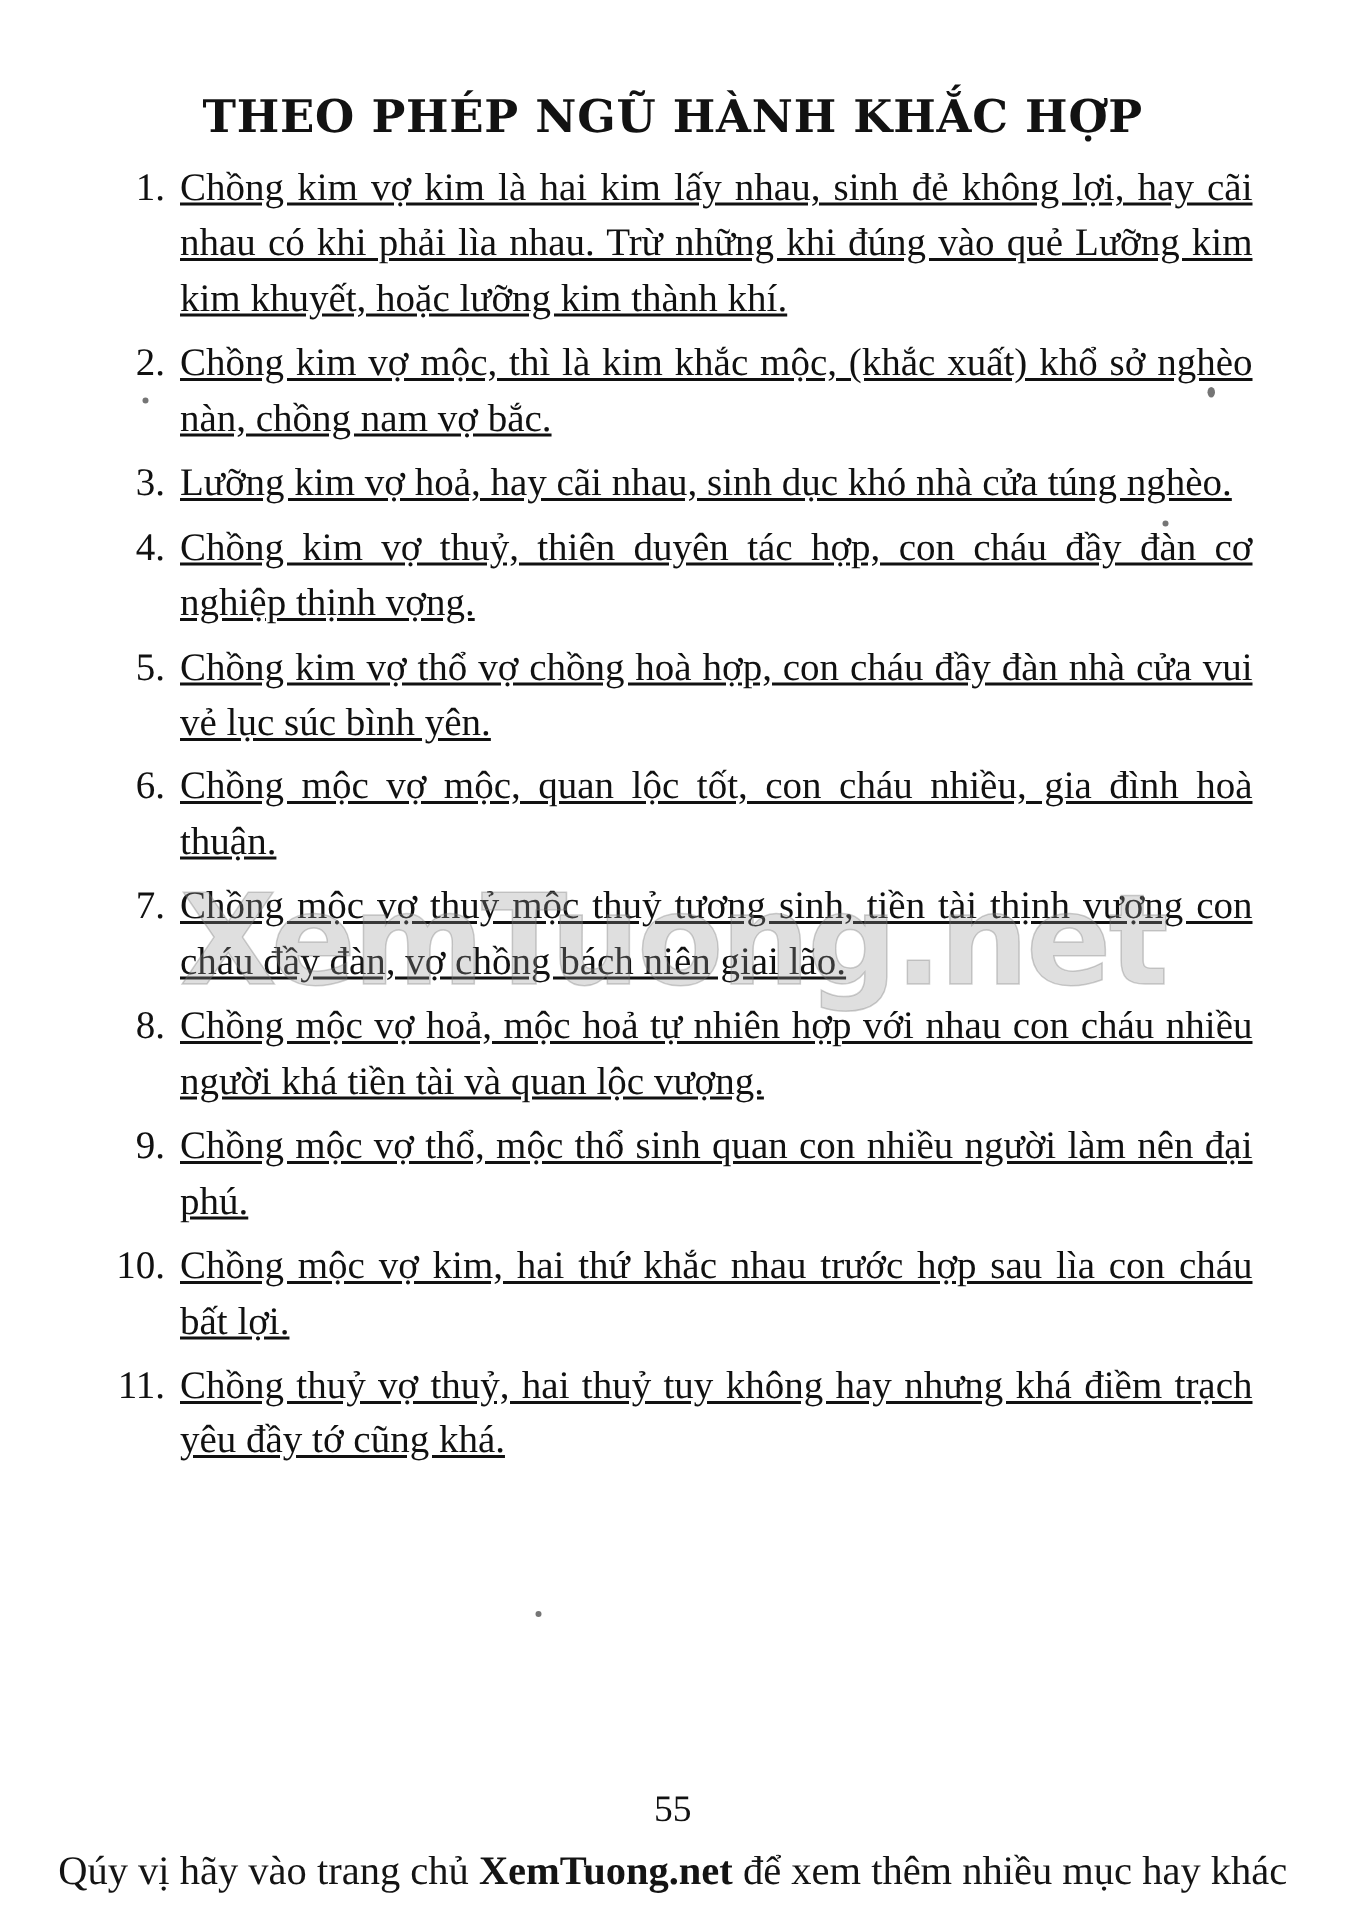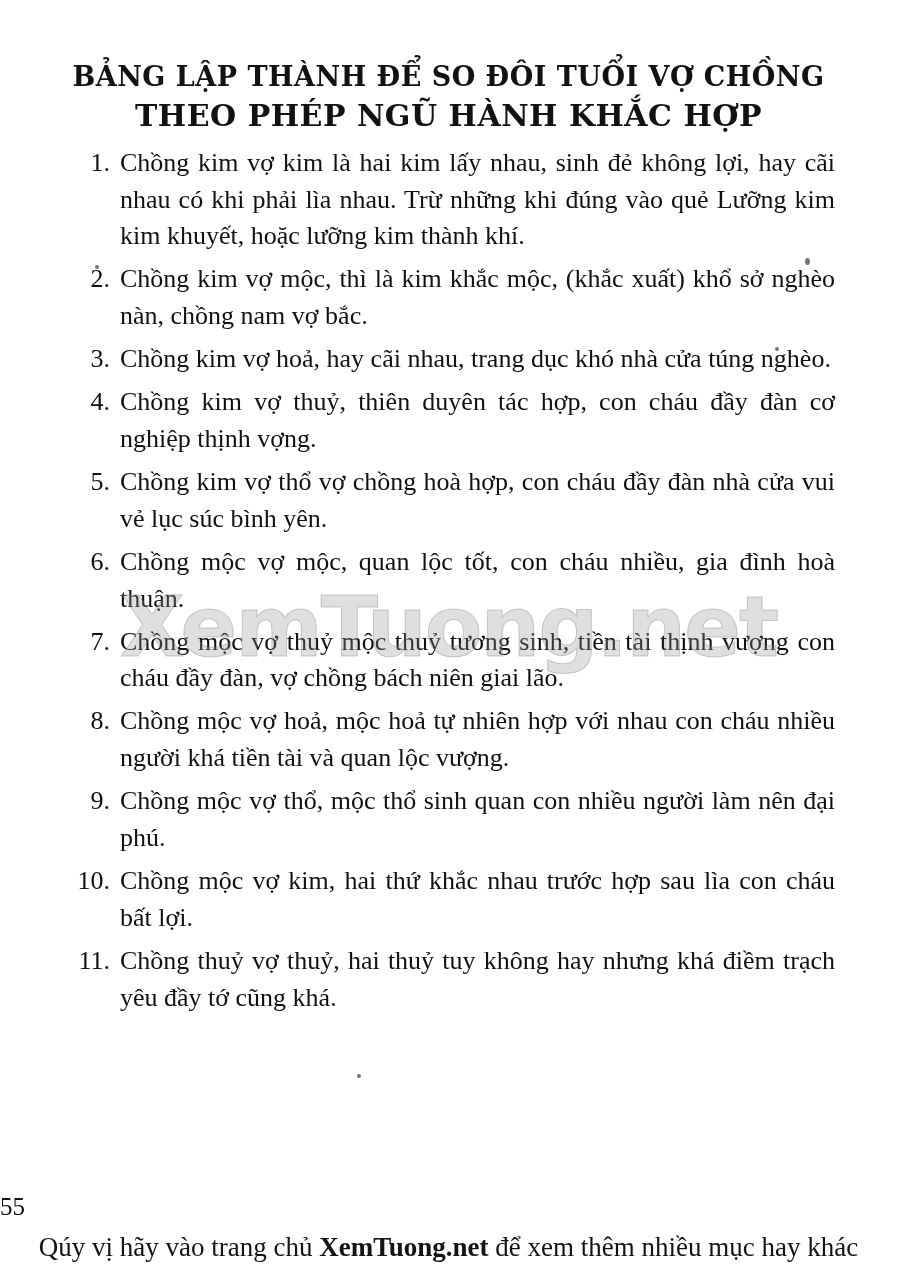--- a/index.html
+++ b/index.html
@@ -87,28 +87,30 @@
   }
   .item-text {
     flex: 1 1 auto;
     font-size: 26px;
     line-height: 1.42;
     font-family: "Liberation Serif", serif;
     color: #111;
     text-align: justify;
     text-justify: inter-word;
     hyphens: none;
+    text-decoration: underline;
   }
 
   
   .page-number {
     position: absolute;
     left: 0;
     right: 0;
     bottom: 56px;
+    text-align: center;
     font-size: 25px;
     font-family: "Liberation Serif", serif;
     color: #111;
     z-index: 2;
   }
   .footer-note {
     position: absolute;
     left: 0;
     right: 0;
     bottom: 14px;
@@ -138,39 +140,38 @@
 <div class="page">
 
   <div class="watermark">XemTuong.net</div>
 
   <div class="speck" style="left:95px; top:265px; width:4px; height:4px;"></div>
   <div class="speck" style="left:805px; top:258px; width:5px; height:7px;"></div>
   <div class="speck" style="left:775px; top:347px; width:4px; height:4px;"></div>
   <div class="speck" style="left:357px; top:1074px; width:4px; height:4px;"></div>
 
   <div class="title-block">
-    <div class="title-line">BẢNG LẬP THÀNH ĐỂ SO ĐÔI TUỔI VỢ CHỒNG</div>
     <div class="title-line second">THEO PHÉP NGŨ HÀNH KHẮC HỢP</div>
   </div>
 
   <div class="list">
 
     <div class="item">
       <div class="item-num">1.</div>
       <div class="item-text">Chồng kim vợ kim là hai kim lấy nhau, sinh đẻ không lợi, hay cãi nhau có khi phải lìa nhau. Trừ những khi đúng vào quẻ Lưỡng kim kim khuyết, hoặc lưỡng kim thành khí.</div>
     </div>
 
     <div class="item">
       <div class="item-num">2.</div>
       <div class="item-text">Chồng kim vợ mộc, thì là kim khắc mộc, (khắc xuất) khổ sở nghèo nàn, chồng nam vợ bắc.</div>
     </div>
 
     <div class="item">
       <div class="item-num">3.</div>
-      <div class="item-text">Chồng kim vợ hoả, hay cãi nhau, trang dục khó nhà cửa túng nghèo.</div>
+      <div class="item-text">Lưỡng kim vợ hoả, hay cãi nhau, sinh dục khó nhà cửa túng nghèo.</div>
     </div>
 
     <div class="item">
       <div class="item-num">4.</div>
       <div class="item-text">Chồng kim vợ thuỷ, thiên duyên tác hợp, con cháu đầy đàn cơ nghiệp thịnh vợng.</div>
     </div>
 
     <div class="item">
       <div class="item-num">5.</div>
       <div class="item-text">Chồng kim vợ thổ vợ chồng hoà hợp, con cháu đầy đàn nhà cửa vui vẻ lục súc bình yên.</div>

